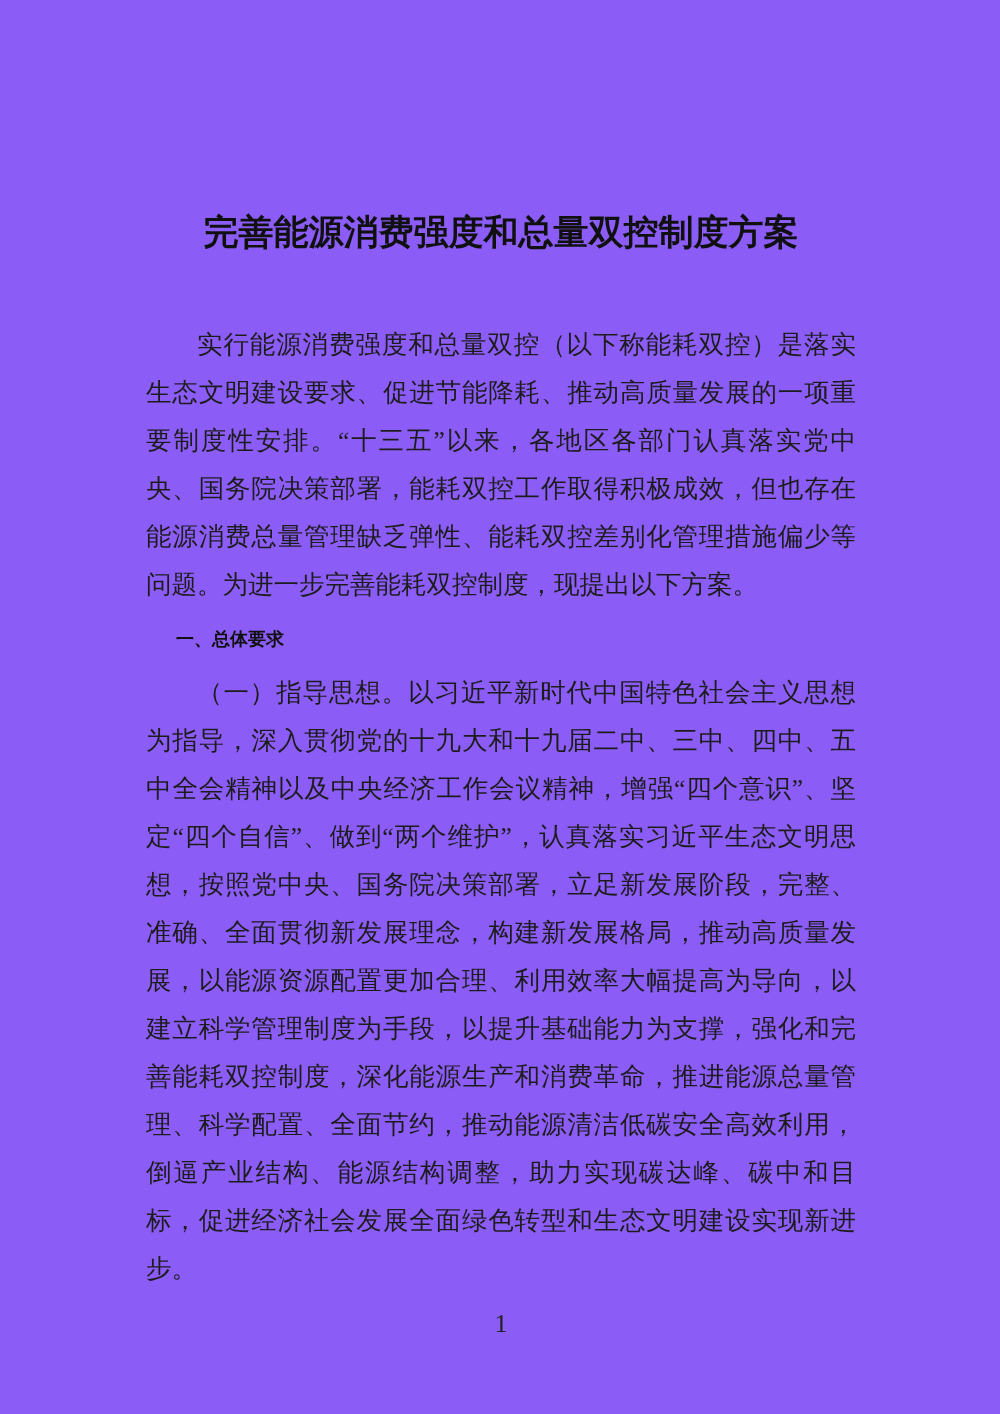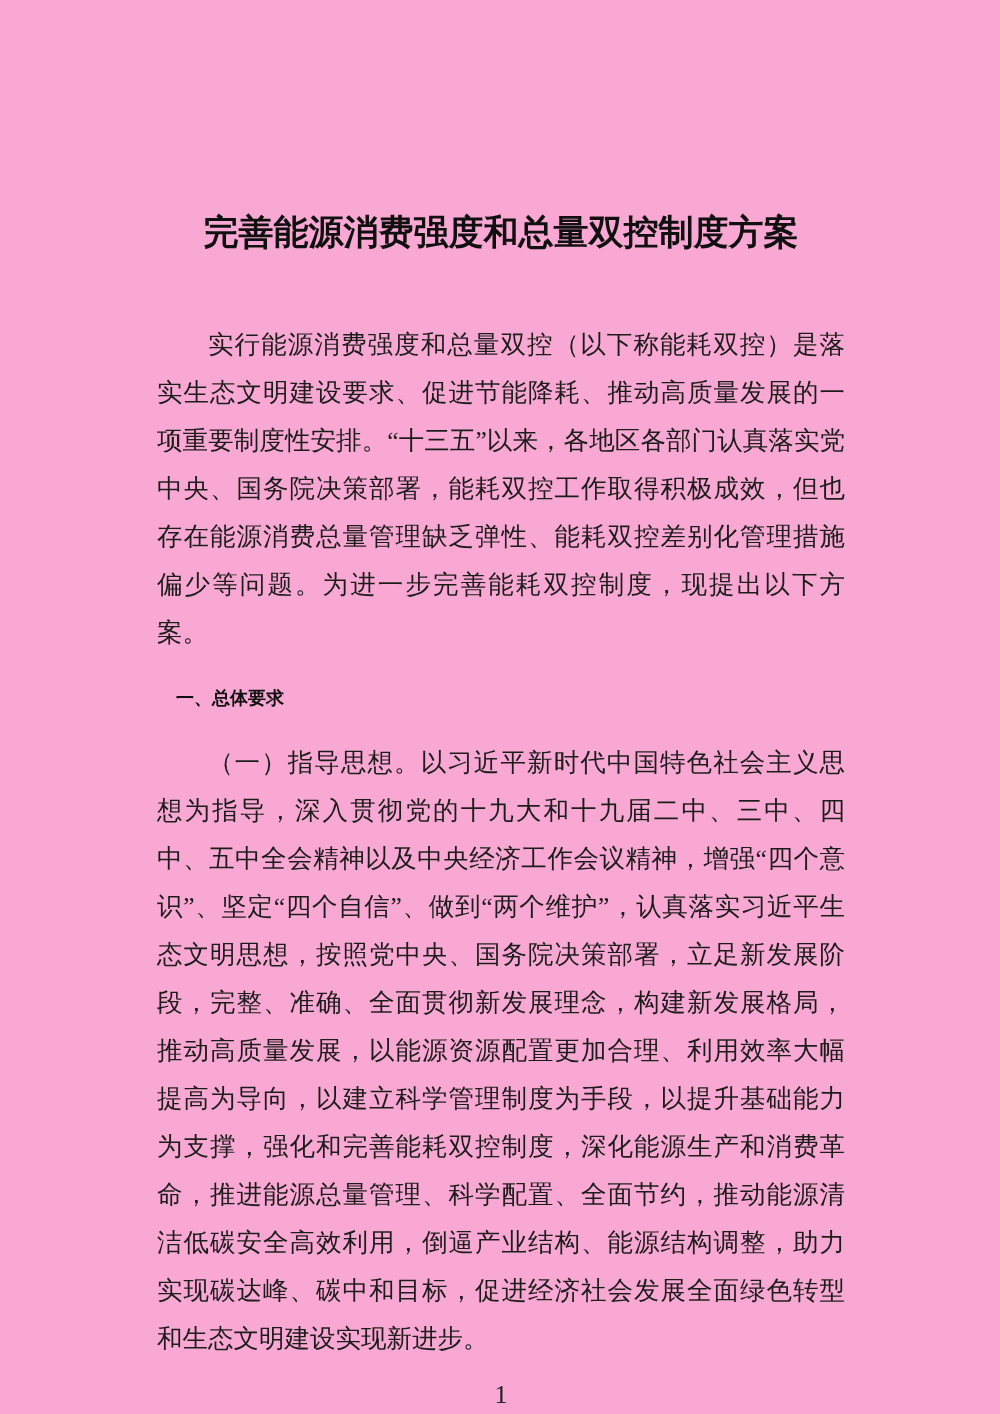--- a/index.html
+++ b/index.html
@@ -5,21 +5,21 @@
   html, body {
     margin: 0;
     padding: 0;
     background: #e8e8e8;
   }
   .page {
     position: relative;
     width: 1000px;
     height: 1414px;
     margin: 0 auto;
-    background: #f9a8d4;
+    background: #8b5cf6;
     box-sizing: border-box;
     padding: 205px 138px 0 140px;
     overflow: hidden;
   }
   .doc-title {
     font-family: "Liberation Serif", "DejaVu Serif", serif;
     font-weight: 700;
     font-size: 35px;
     line-height: 56px;
     text-align: center;
@@ -27,21 +27,21 @@
     color: #101010;
     margin: 0 0 60px 0;
   }
   .para {
     font-family: "Liberation Serif", "DejaVu Serif", serif;
     font-size: 25.5px;
     line-height: 48px;
     text-align: justify;
     text-indent: 2em;
     color: #1c1c1c;
-    margin: 17px;
+    margin: 6px;
   }
   .section-heading {
     font-family: "Liberation Sans", "DejaVu Sans", sans-serif;
     font-weight: 700;
     font-size: 18px;
     line-height: 48px;
     text-indent: 2em;
     color: #101010;
     margin: 0;
   }

